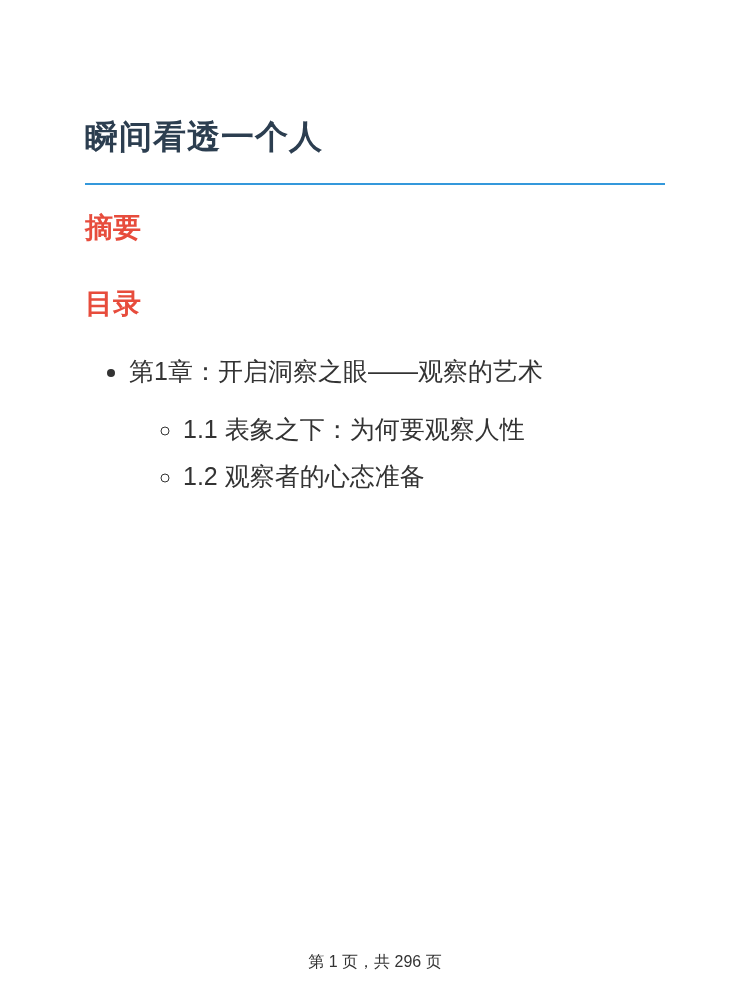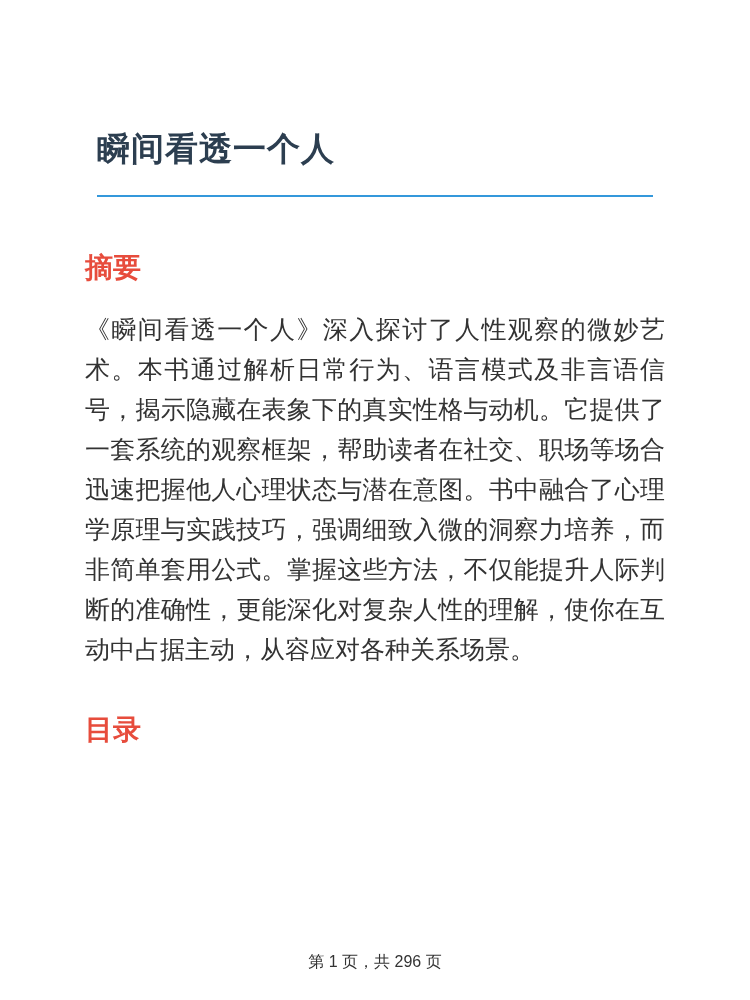--- a/index.html
+++ b/index.html
@@ -17,37 +17,37 @@
     background: #ffffff;
     position: relative;
     overflow: hidden;
     font-family: "Liberation Sans", "DejaVu Sans", sans-serif;
     color: var(--c-body);
   }
   .page {
     padding: 118px 85px 0 85px;
   }
   h1.doc-title {
-    margin: 12px;
+    margin: 0;
     font-size: 33px;
     line-height: 38px;
     font-weight: bold;
     color: var(--c-title);
     padding-bottom: 27px;
     border-bottom: 2px solid var(--c-divider);
     letter-spacing: 1px;
   }
   h2.section-heading {
     font-size: 28px;
     line-height: 30px;
     font-weight: bold;
     color: var(--c-heading);
     margin: 0;
   }
-  h2.abstract-heading { margin-top: 56px; }
+  h2.abstract-heading { margin-top: 28px; }
   h2.toc-heading { margin-top: 46px; }
   p.abstract-text {
     margin: 26px 0 0 0;
     font-size: 25px;
     line-height: 40px;
     text-align: justify;
     text-justify: inter-character;
     color: var(--c-body);
   }
   ul.toc-list {
@@ -76,20 +76,32 @@
 </style>
 </head>
 <body>
 
 <div class="page">
 
   <h1 class="doc-title">瞬间看透一个人</h1>
 
   <h2 class="section-heading abstract-heading">摘要</h2>
 
-  <p class="abstract-text">《瞬间看透一个人》深入探讨了人性观察的微妙艺术。本书通过解析日常行为、语言模式及非言语信号，揭示隐藏在表象下的真实性格与动机。它提供了一套系统的观察框架，帮助读者在社交、职场等场合迅速把握他人心理状态与潜在意图。书中融合了心理学原理与实践技巧，强调细致入微的洞察力培养，而非简单套用公式。掌握这些方法，不仅能提升人际判断的准确性，更能深化对复杂人性的理解，使你在互动中占据主动，从容应对各种关系场景。</p>
 
   <h2 class="section-heading toc-heading">目录</h2>
 
+  <ul class="toc-list">
+    <li>
+      <span>第1章：开启洞察之眼——观察的艺术</span>
+      <ul class="toc-sublist">
+        <li>
+          <span>1.1 表象之下：为何要观察人性</span>
+        </li>
+        <li>
+          <span>1.2 观察者的心态准备</span>
+        </li>
+      </ul>
+    </li>
+  </ul>
 
   <div class="page-footer">第 1 页，共 296 页</div>
 
 </div>
 
 </body></html>

